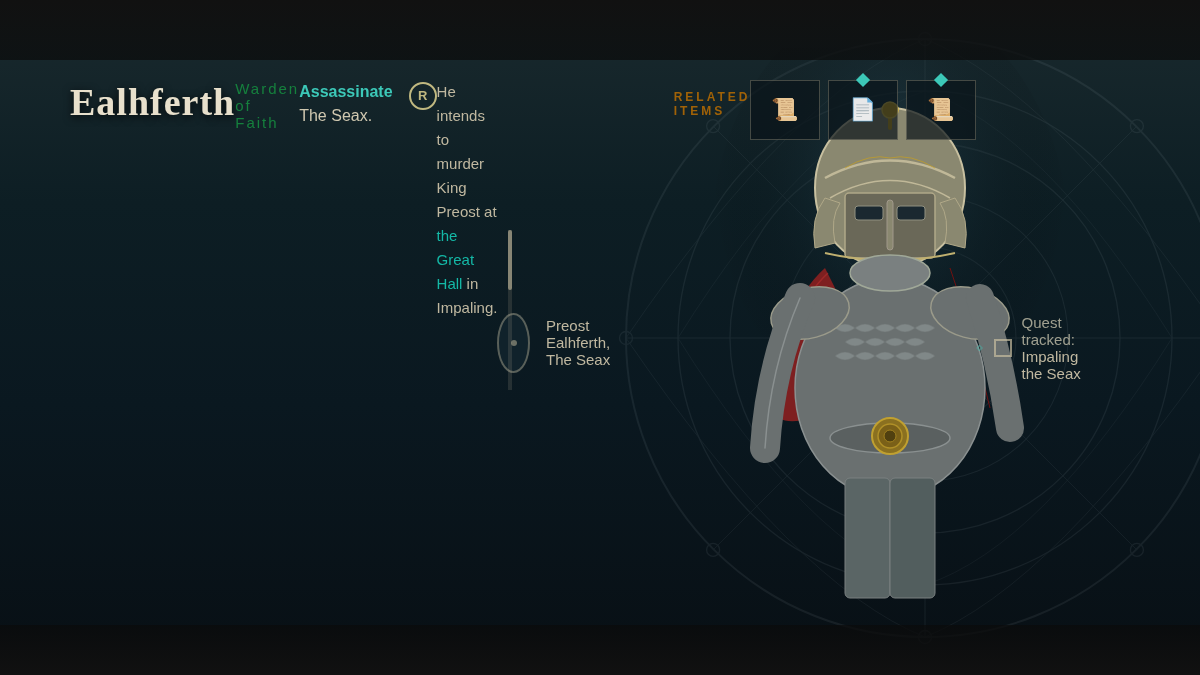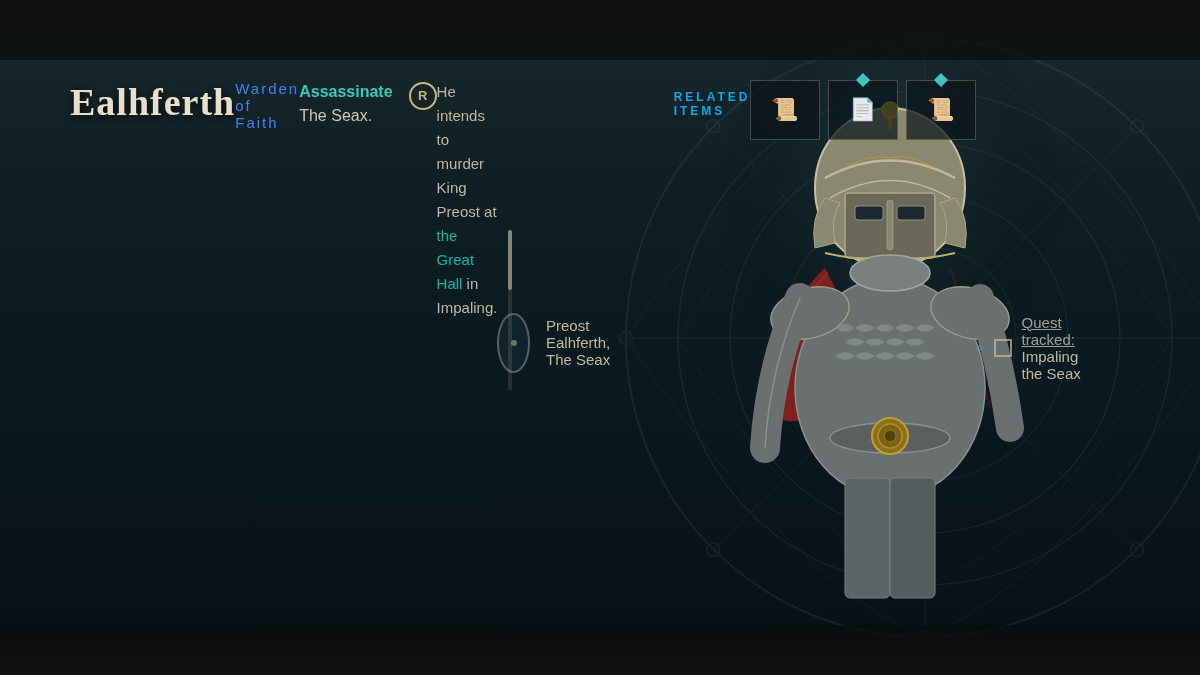--- a/index.html
+++ b/index.html
@@ -67,21 +67,21 @@
       font-weight: 700;
       color: #e8e0cc;
       letter-spacing: 1px;
       font-family: 'Georgia', serif;
       text-shadow: 0 2px 8px rgba(0,0,0,0.8);
       margin-bottom: 4px;
     }
 
     .character-title {
       font-size: 15px;
-      color: #3b82f6;
+      color: #15803d;
       letter-spacing: 2px;
       margin-bottom: 20px;
       font-family: 'Arial', sans-serif;
     }
 
     .divider {
       width: 460px;
       height: 1px;
       background: linear-gradient(90deg, rgba(180,160,110,0.6) 0%, rgba(180,160,110,0.1) 100%);
       margin-bottom: 20px;
@@ -180,21 +180,21 @@
 
     .npc-name-text {
       font-size: 15px;
       color: #c0b8a0;
       font-family: 'Arial', sans-serif;
     }
 
     .related-items-label {
       font-size: 12px;
       letter-spacing: 3px;
-      color: #0ea5e9;
+      color: #a16207;
       font-family: 'Arial', sans-serif;
       font-weight: 600;
       margin-top: 10px;
       margin-bottom: 8px;
       text-transform: uppercase;
       padding-left: 36px;
     }
 
     .related-items-divider {
       width: 460px;
@@ -435,16 +435,16 @@
   </div>
 
   <div class="quest-tracked-bar">
 
     <svg width="22" height="22" viewBox="0 0 22 22">
       <polygon points="11,2 20,11 11,20 2,11" fill="none" stroke="#3cc8b8" stroke-width="1.5"></polygon>
       <polygon points="11,5 17,11 11,17 5,11" fill="none" stroke="#3cc8b8" stroke-width="1"></polygon>
     </svg>
 
     <div class="quest-icon-square"></div>
-    <span class="quest-tracked-text"><span style="color:#a0a090;text-decoration:underline;">Quest tracked:</span> Impaling the Seax</span>
+    <span class="quest-tracked-text"><span style="color:#a0a090;">Quest tracked:</span> Impaling the Seax</span>
   </div>
 
 </div>
 
 </body></html>

